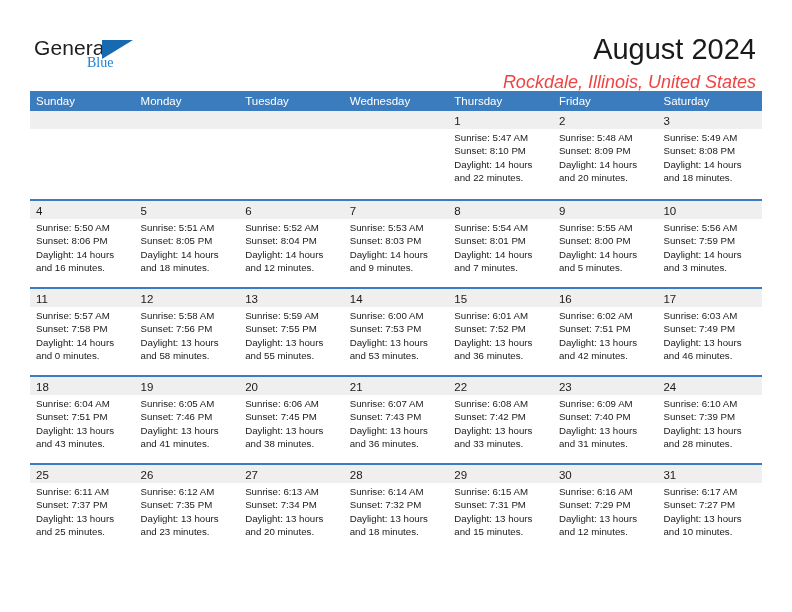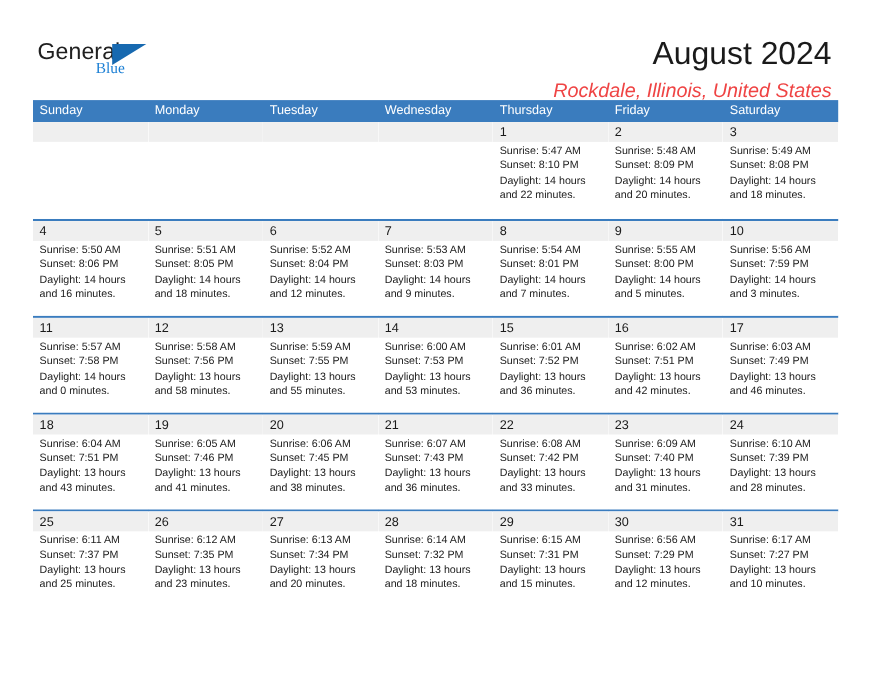--- a/index.html
+++ b/index.html
@@ -468,21 +468,21 @@
             <div class="body">
               <div class="line">Sunrise: 6:15 AM</div>
               <div class="line">Sunset: 7:31 PM</div>
               <div class="line">Daylight: 13 hours</div>
               <div class="line">and 15 minutes.</div>
             </div>
           </div>
           <div class="cell">
             <div class="datebar"><span class="datenum">30</span></div>
             <div class="body">
-              <div class="line">Sunrise: 6:56 AM</div>
+              <div class="line">Sunrise: 6:16 AM</div>
               <div class="line">Sunset: 7:29 PM</div>
               <div class="line">Daylight: 13 hours</div>
               <div class="line">and 12 minutes.</div>
             </div>
           </div>
           <div class="cell">
             <div class="datebar"><span class="datenum">31</span></div>
             <div class="body">
               <div class="line">Sunrise: 6:17 AM</div>
               <div class="line">Sunset: 7:27 PM</div>

